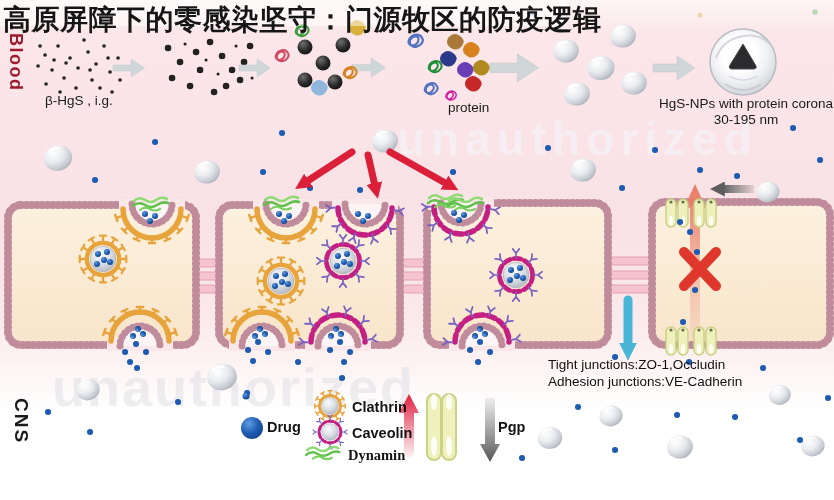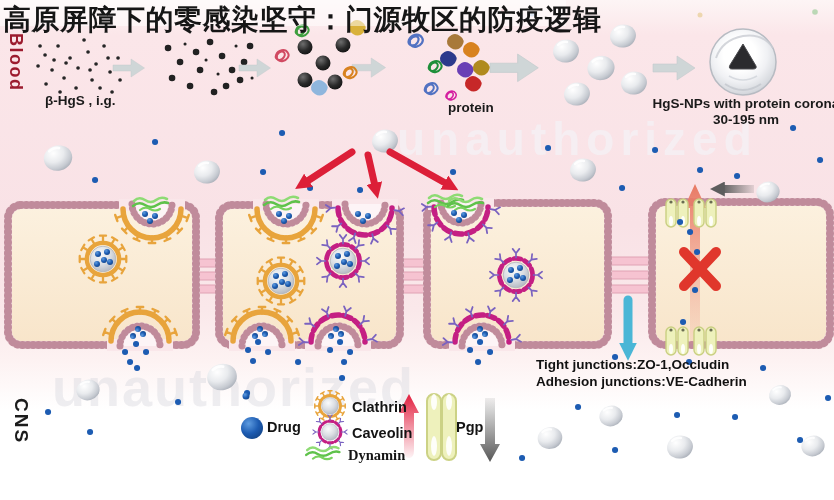--- a/index.html
+++ b/index.html
@@ -11,23 +11,23 @@
   .abs{position:absolute;}
   svg{position:absolute;left:0;top:0;}
   .banner{left:0;top:0;width:566px;height:26px;background:rgba(255,255,255,0.5);}
   .title{left:3px;top:1px;font-size:28px;font-weight:600;color:#161616;letter-spacing:0.5px;white-space:nowrap;}
   .wm{font-weight:700;white-space:nowrap;pointer-events:none;}
   .wm1{left:397px;top:112px;font-size:46px;letter-spacing:6px;color:rgba(244,240,243,0.85);}
   .wm2{left:52px;top:356px;font-size:54px;letter-spacing:2px;color:rgba(215,215,222,0.42);}
   .vlabel{transform:rotate(90deg);transform-origin:top left;white-space:nowrap;font-weight:700;}
   .blood{left:26px;top:33px;font-size:18px;line-height:20px;letter-spacing:1.5px;color:#9c1b2e;}
   .cns{left:33px;top:398px;font-size:19px;line-height:24px;letter-spacing:2px;color:#1c1c1c;}
-  .lbl{font-size:13.5px;font-weight:700;color:#1a1a1a;white-space:nowrap;}
+  .lbl{font-size:13.5px;font-weight:400;color:#1a1a1a;white-space:nowrap;}
   .lblc{text-align:center;line-height:16px;white-space:normal;}
-  .jnote{left:536px;top:356px;font-size:13.5px;font-weight:700;color:#111;line-height:17px;white-space:nowrap;}
+  .jnote{left:548px;top:356px;font-size:13.5px;font-weight:400;color:#111;line-height:17px;white-space:nowrap;}
   .leg{font-size:14.5px;font-weight:600;color:#141414;white-space:nowrap;}
 </style>
 </head>
 <body>
 
 <div class="stage">
 
   <div class="abs wm wm1">unauthorized</div>
   <div class="abs wm wm2">unauthorized</div>
 
@@ -397,15 +397,15 @@
 
   <div class="abs jnote">
     <div>Tight junctions:ZO-1,Occludin</div>
     <div>Adhesion junctions:VE-Cadherin</div>
   </div>
 
   <div class="abs leg" style="left:267px;top:419px;text-align:center;">Drug</div>
   <div class="abs leg" style="left:352px;top:399px;">Clathrin</div>
   <div class="abs leg" style="left:352px;top:425px;">Caveolin</div>
   <div class="abs leg" style="left:348px;top:447px;font-family:Liberation Serif, serif;">Dynamin</div>
-  <div class="abs leg" style="left:456px;top:419px;">Pgp</div>
+  <div class="abs leg" style="left:456px;top:419px;padding-left:42px;">Pgp</div>
 
 </div>
 
 </body></html>

